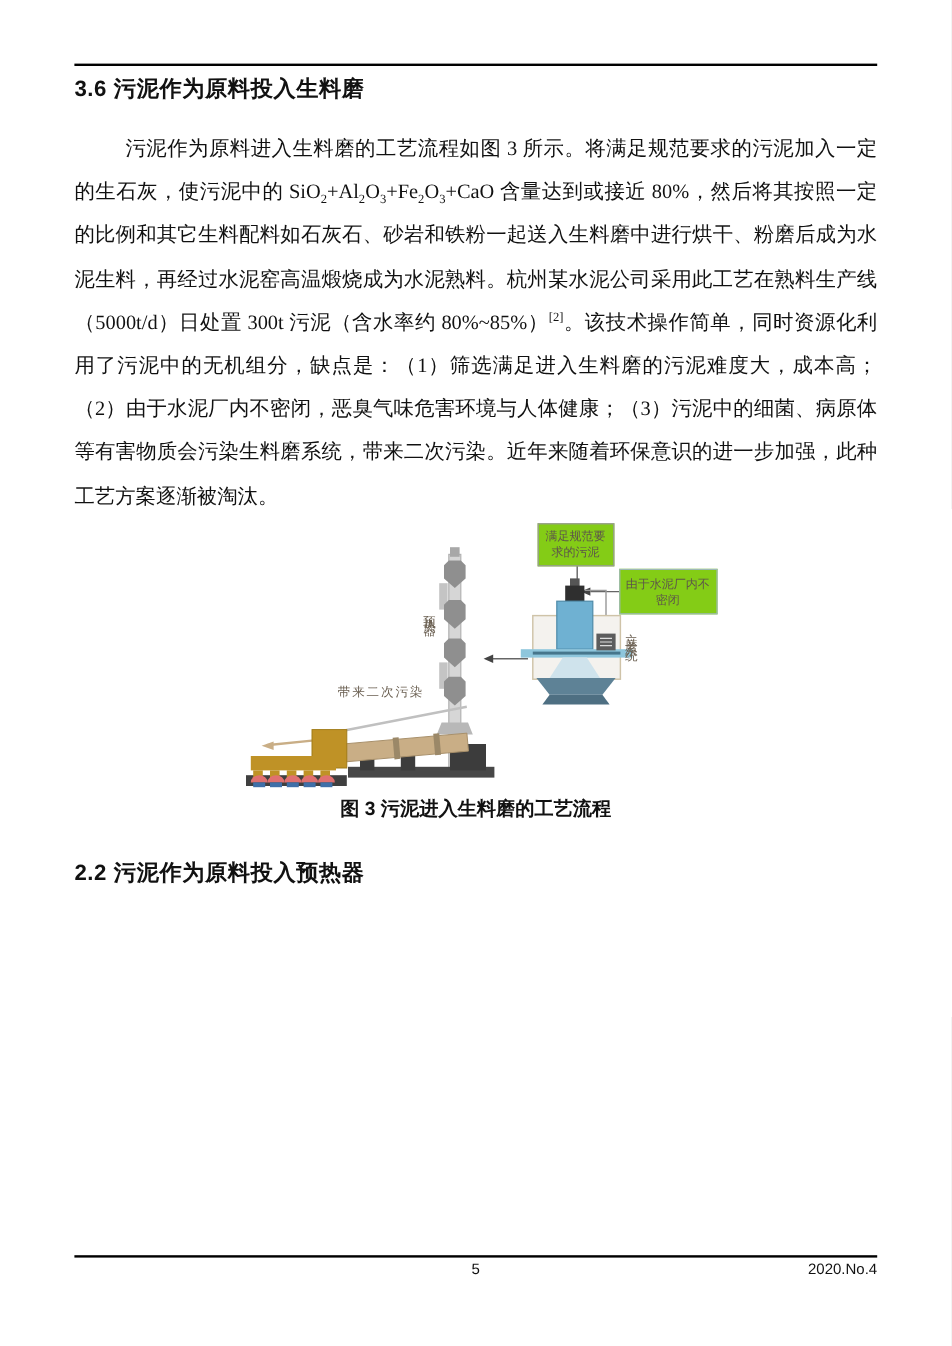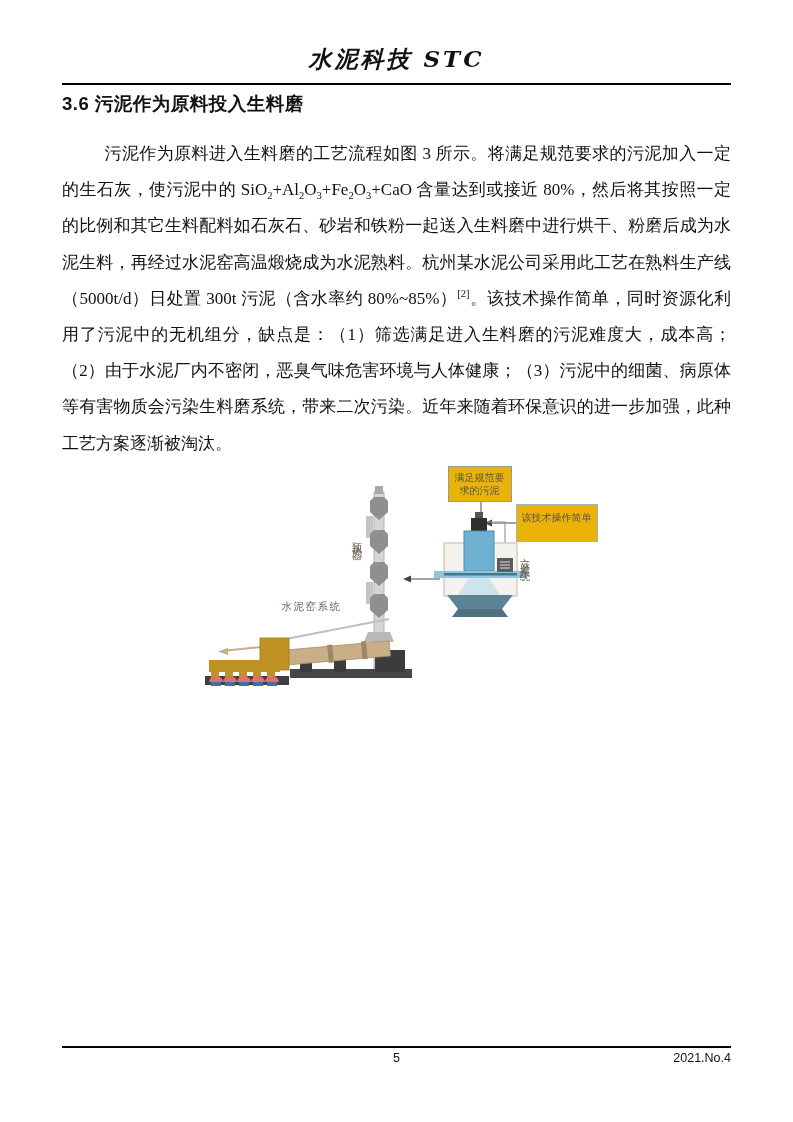--- a/index.html
+++ b/index.html
@@ -24,21 +24,21 @@
   .body-para {
     font-size:17px; line-height:36.2px; text-align:justify; text-indent:2.5em;
     margin:19px 0 0;
     font-family:Liberation Serif, serif;
   }
   .body-para sup { font-size:10.5px; vertical-align:super; line-height:0; }
   .body-para sub { font-size:10.5px; vertical-align:sub; line-height:0; }
   .figure-wrap { width:430px; height:226px; margin:2px auto 0; position:relative; }
   .figure-wrap svg { position:absolute; left:0; top:0; }
   .fig-label-box {
-    position:absolute; background:#eab308; border:1px solid #9a9a9a; color:#5d554a;
+    position:absolute; background:#84cc16; border:1px solid #9a9a9a; color:#5d554a;
     font-size:10px; line-height:13px; text-align:center; padding:4px 3px;
     box-sizing:border-box; font-family:"Liberation Serif",serif;
   }
   .fig-label-box.teal { border-color:#9db8b8; }
   .vtext {
     position:absolute; writing-mode:vertical-rl; letter-spacing:4px;
     font-size:10.5px; color:#6b6052; font-family:"Liberation Serif",serif;
   }
   .htext {
     position:absolute; font-size:10.5px; color:#6b6052; letter-spacing:1.5px;
@@ -56,21 +56,20 @@
   .footer-issue {
     position:absolute; top:1051px; right:62px; font-size:12.5px;
     font-family:"Liberation Sans","DejaVu Sans",sans-serif;
   }
 </style>
 </head>
 <body>
 
 <div class="page">
 
-  <div class="journal-title">水泥科技 STC</div>
   <div class="divider"></div>
 
   <h2 class="sec-heading">3.6 污泥作为原料投入生料磨</h2>
 
   <p class="body-para">污泥作为原料进入生料磨的工艺流程如图 3 所示。将满足规范要求的污泥加入一定的生石灰，使污泥中的 SiO<sub>2</sub>+Al<sub>2</sub>O<sub>3</sub>+Fe<sub>2</sub>O<sub>3</sub>+CaO 含量达到或接近 80%，然后将其按照一定的比例和其它生料配料如石灰石、砂岩和铁粉一起送入生料磨中进行烘干、粉磨后成为水泥生料，再经过水泥窑高温煅烧成为水泥熟料。杭州某水泥公司采用此工艺在熟料生产线（5000t/d）日处置 300t 污泥（含水率约 80%~85%）<sup>[2]</sup>。该技术操作简单，同时资源化利用了污泥中的无机组分，缺点是：（1）筛选满足进入生料磨的污泥难度大，成本高；（2）由于水泥厂内不密闭，恶臭气味危害环境与人体健康；（3）污泥中的细菌、病原体等有害物质会污染生料磨系统，带来二次污染。近年来随着环保意识的进一步加强，此种工艺方案逐渐被淘汰。</p>
 
   <div class="figure-wrap">
     <svg width="430" height="226" viewBox="0 0 430 226">
 
       <g>
@@ -147,26 +146,28 @@
           <rect x="29" y="218" width="10" height="4" fill="#3f6fa8"></rect>
           <rect x="43" y="218" width="10" height="4" fill="#3f6fa8"></rect>
           <rect x="57" y="218" width="10" height="4" fill="#3f6fa8"></rect>
           <rect x="71" y="218" width="10" height="4" fill="#3f6fa8"></rect>
           <rect x="85" y="218" width="10" height="4" fill="#3f6fa8"></rect>
         </g>
       </g>
     </svg>
 
     <div class="fig-label-box" style="left:266px; top:2px; width:64px;">满足规范要求的污泥</div>
-    <div class="fig-label-box teal" style="left:334px; top:40px; width:82px; padding-top:6px; height:38px;">该技术操作简单</div>
+    <div class="fig-label-box teal" style="left:334px; top:40px; width:82px; padding-top:6px; height:38px;">由于水泥厂内不密闭</div>
     <div class="vtext" style="left:168px; top:70px;">预热器</div>
     <div class="vtext" style="left:336px; top:86px;">立磨系统</div>
-    <div class="htext" style="left:100px; top:136px;">水泥窑系统</div>
+    <div class="htext" style="left:100px; top:136px;">带来二次污染</div>
   </div>
 
+  <div class="fig-caption">图 3 污泥进入生料磨的工艺流程</div>
 
+  <h2 class="sec-heading second">2.2 污泥作为原料投入预热器</h2>
 
 
   <div class="footer-line"></div>
   <div class="footer-page">5</div>
-  <div class="footer-issue">2021.No.4</div>
+  <div class="footer-issue">2020.No.4</div>
 
 </div>
 
 </body></html>

